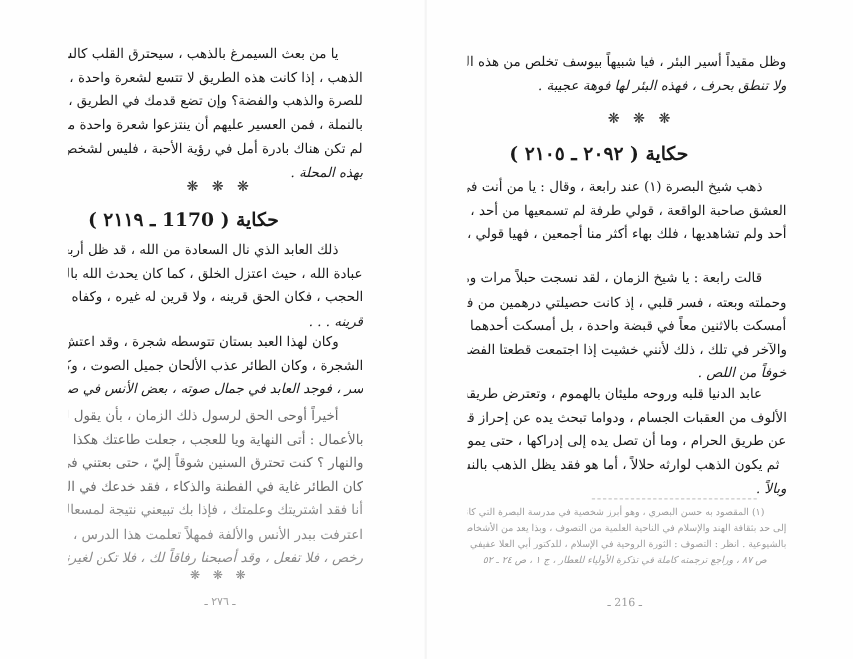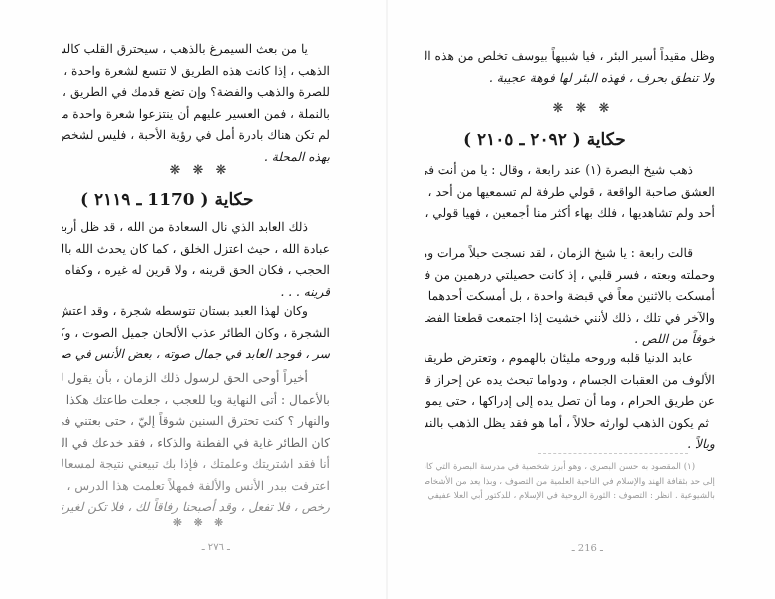--- a/index.html
+++ b/index.html
@@ -11,21 +11,21 @@
     .page-right { left:388px; width:387px; }
     .gutter { position:absolute; left:386px; top:0; width:2px; height:599px; background:#f4f4f4; }
     .block { position:absolute; direction:rtl; text-align:justify; font-size:12.2px; line-height:21.5px; }
     .line { display:block; white-space:nowrap; overflow:hidden; text-align-last:justify; height:21.5px; }
     .line.last { text-align-last:right;font-style:italic; }
     .stars { position:absolute; text-align:center; font-size:13px; letter-spacing:4px; color:#333; direction:ltr; }
     .heading { position:absolute; text-align:left; font-size:17px; font-weight:bold; direction:rtl; white-space:nowrap; }
     .footnote-rule { position:absolute; height:0; border-top:1px dashed #c9c9c9; }
     .footnote { position:absolute; direction:rtl; font-size:8.6px; line-height:14.5px; color:#9a9a9a; }
     .footnote .line { height:14.5px; }
-    .page-number { position:absolute; text-align:right; font-size:10px; color:#9b9b9b; direction:rtl; }
+    .page-number { position:absolute; text-align:center; font-size:10px; color:#9b9b9b; direction:rtl; }
     .faded { color:#6a6a6a; }
     .faded2 { color:#8a8a8a; }
   </style>
 </head>
 <body>
 
 <div class="spread">
   <div class="gutter"></div>
 
   <div class="page page-left">
@@ -103,17 +103,18 @@
       <span class="line" style="padding-right:6px;">ثم يكون الذهب لوارثه حلالاً ، أما هو فقد يظل الذهب بالنسبة له</span>
       <span class="line last">وبالاً .</span>
     </div>
 
     <div class="footnote-rule" style="left:150px; top:453px; width:150px;"></div>
 
     <div class="footnote" style="left:37px; top:459px; width:290px;">
       <span class="line" style="padding-right:20px;">(١) المقصود به حسن البصري ، وهو أبرز شخصية في مدرسة البصرة التي كانت متأثرة</span>
       <span class="line">إلى حد بثقافة الهند والإسلام في الناحية العلمية من التصوف ، وبذا يعد من الأشخاص</span>
       <span class="line">بالشيوعية . انظر : التصوف : الثورة الروحية في الإسلام ، للدكتور أبي العلا عفيفي ،</span>
+      <span class="line last" style="padding-right:18px;">ص ٨٧ ، وراجع ترجمته كاملة في تذكرة الأولياء للعطار ، ج ١ ، ص ٢٤ ـ ٥٢</span>
     </div>
 
     <div class="page-number" style="left:145px; top:542px; width:70px;">ـ 216 ـ</div>
   </div>
 </div>
 
 </body></html>

